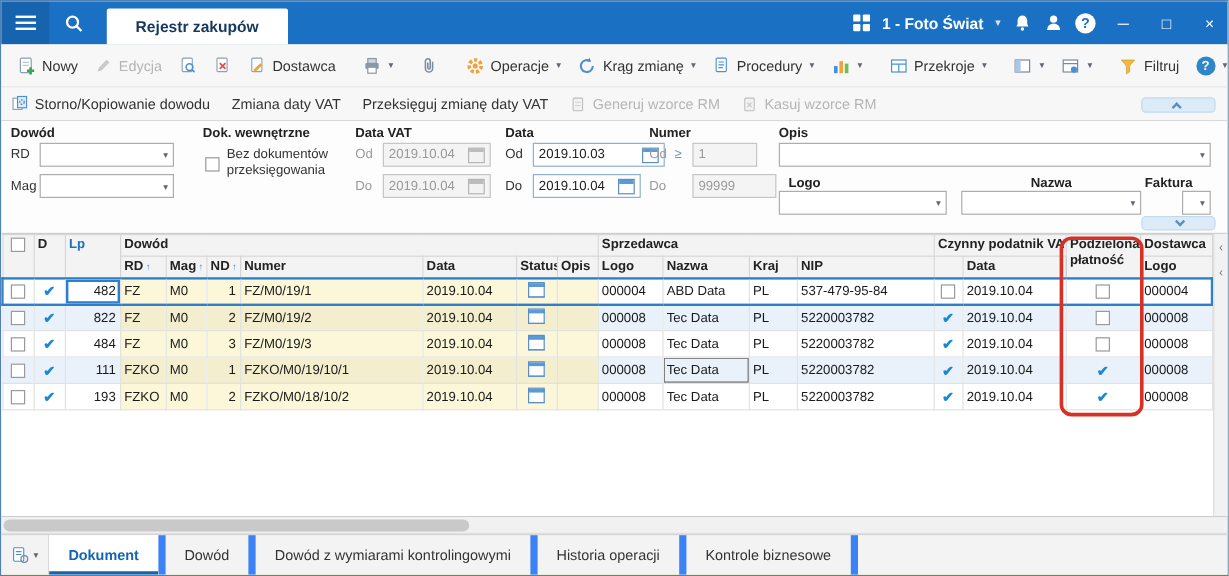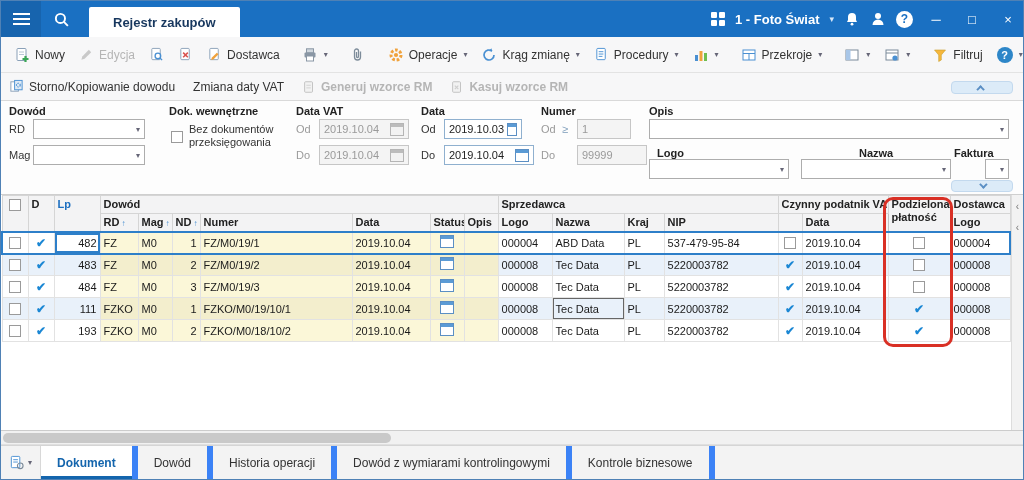--- a/index.html
+++ b/index.html
@@ -29,21 +29,21 @@
   .toolbar2 { flex:0 0 28px; background:#f7f7f8; border-bottom:1px solid #d9d9d9; display:flex;
               align-items:center; padding:0 8px; gap:18px; font-size:12px; color:#333; position:relative; }
   .tbtn { display:flex; align-items:center; gap:5px; padding:4px 7px; border-radius:3px; white-space:nowrap; }
   .tbtn.disabled { color:#b5b5b5; }
   .sep { width:1px; height:22px; background:#ddd; margin:0 4px; }
   .caret { font-size:8px; color:#667; margin-left:1px; }
   .spacer { flex:1; }
   .help-badge { width:16px; height:16px; border-radius:50%; background:#2d86c8; color:#fff; font-weight:bold;
                 font-size:11px; display:flex; align-items:center; justify-content:center; }
   .t2btn { display:flex; align-items:center; gap:5px; white-space:nowrap; }
-  .t2btn.disabled { color:#b5b5b5;font-weight:bold; }
+  .t2btn.disabled { color:#b5b5b5; }
   .collapse-pill { position:absolute; right:10px; top:8px; width:62px; height:13px; background:#dcebf8;
                    border:1px solid #c3d9ee; border-radius:4px; display:flex; align-items:center; justify-content:center; }
   .chev { display:inline-block; width:6px; height:6px; border-left:2px solid #5b8fc4; border-top:2px solid #5b8fc4; }
   .chev.up { transform:rotate(45deg) translateY(2px); }
   .chev.down { transform:rotate(-135deg) translateY(2px); }
 
   
   .filters { flex:0 0 94px; position:relative; background:#fdfdfd; border-bottom:1px solid #cfcfcf; font-size:11px; color:#222; }
   .flabel { position:absolute; font-weight:bold; }
   .sublabel { position:absolute; color:#333; }
@@ -274,20 +274,23 @@
       <svg width="15" height="15" viewBox="0 0 16 16">
           <rect x="2" y="3" width="8" height="10" fill="#fff" stroke="#8aa0b8"></rect>
           <rect x="6" y="1.5" width="8" height="10" fill="#dfeaf5" stroke="#4a90d2"></rect>
           <circle cx="10" cy="6.5" r="2" fill="none" stroke="#4a90d2" stroke-width="1.2" stroke-dasharray="1.5 1"></circle>
         </svg>
       <span>Storno/Kopiowanie dowodu</span>
     </div>
     <div class="t2btn">
       <span>Zmiana daty VAT</span>
     </div>
+    <div class="t2btn">
+      <span>Przeksięguj zmianę daty VAT</span>
+    </div>
     <div class="t2btn disabled">
       <svg width="14" height="14" viewBox="0 0 16 16">
           <rect x="3" y="2" width="9" height="12" rx="1" fill="#f2f2f2" stroke="#bdbdbd"></rect>
           <line x1="5" y1="6" x2="10" y2="6" stroke="#cfcfcf"></line>
           <line x1="5" y1="9" x2="10" y2="9" stroke="#cfcfcf"></line>
         </svg>
       <span>Generuj wzorce RM</span>
     </div>
     <div class="t2btn disabled">
       <svg width="14" height="14" viewBox="0 0 16 16">
@@ -326,21 +329,21 @@
         <span class="cal-ic dis"></span>
       </div>
     <span class="sublabel dim" style="left:295px;top:48px">Do</span>
     <div class="finput dis" style="left:318px;top:44px;width:90px">
         <span class="val">2019.10.04</span>
         <span class="cal-ic dis"></span>
       </div>
 
     <span class="flabel" style="left:420px;top:4px">Data</span>
     <span class="sublabel" style="left:420px;top:22px">Od</span>
-    <div class="finput" style="left:443px;top:18px;width:78px">
+    <div class="finput" style="left:443px;top:18px;width:110px">
         <span class="val">2019.10.03</span>
         <span class="cal-ic"></span>
       </div>
     <span class="sublabel" style="left:420px;top:48px">Do</span>
     <div class="finput" style="left:443px;top:44px;width:90px">
         <span class="val">2019.10.04</span>
         <span class="cal-ic"></span>
       </div>
 
     <span class="flabel" style="left:540px;top:4px">Numer</span>
@@ -444,21 +447,21 @@
             <td class="">PL</td>
             <td class="">537-479-95-84</td>
             <td class="ctr"><span class="cb"></span></td>
             <td class="">2019.10.04</td>
             <td class="ctr"><span class="cb"></span></td>
             <td class="">000004</td>
           </tr>
           <tr>
             <td class="ctr"><span class="cb"></span></td>
             <td class="ctr"><span class="chk">✔</span></td>
-            <td class="num">483</td>
+            <td class="num">822</td>
             <td class="y">FZ</td>
             <td class="y">M0</td>
             <td class="y num">2</td>
             <td class="y">FZ/M0/19/2</td>
             <td class="y">2019.10.04</td>
             <td class="y ctr"><span class="cal-ic"></span></td>
             <td class="y"></td>
             <td class="">000008</td>
             <td class="">Tec Data</td>
             <td class="">PL</td>
@@ -547,19 +550,19 @@
           <rect x="2.5" y="1.5" width="9" height="12" rx="1" fill="#fff" stroke="#4a90d2"></rect>
           <line x1="4.5" y1="5" x2="9.5" y2="5" stroke="#4a90d2"></line>
           <line x1="4.5" y1="7.5" x2="9.5" y2="7.5" stroke="#4a90d2"></line>
           <circle cx="12" cy="11.5" r="3" fill="none" stroke="#7a8a99" stroke-width="1.2"></circle>
         </svg>
       <span class="caret">▾</span>
     </div>
     <div id="bottom-tabs-host" style="display:flex;align-items:stretch;">
         <div class="btab active">Dokument</div>
         <div class="btab">Dowód</div>
+        <div class="btab">Dowód z wymiarami kontrolingowymi</div>
         <div class="btab">Historia operacji</div>
-        <div class="btab">Dowód z wymiarami kontrolingowymi</div>
         <div class="btab">Kontrole biznesowe</div>
       </div>
   </div>
 
 </div>
 
 </body></html>

